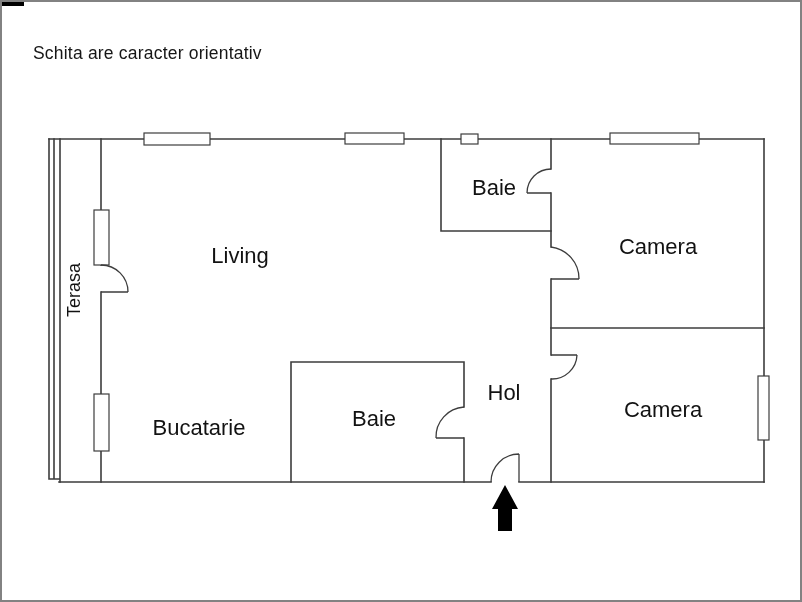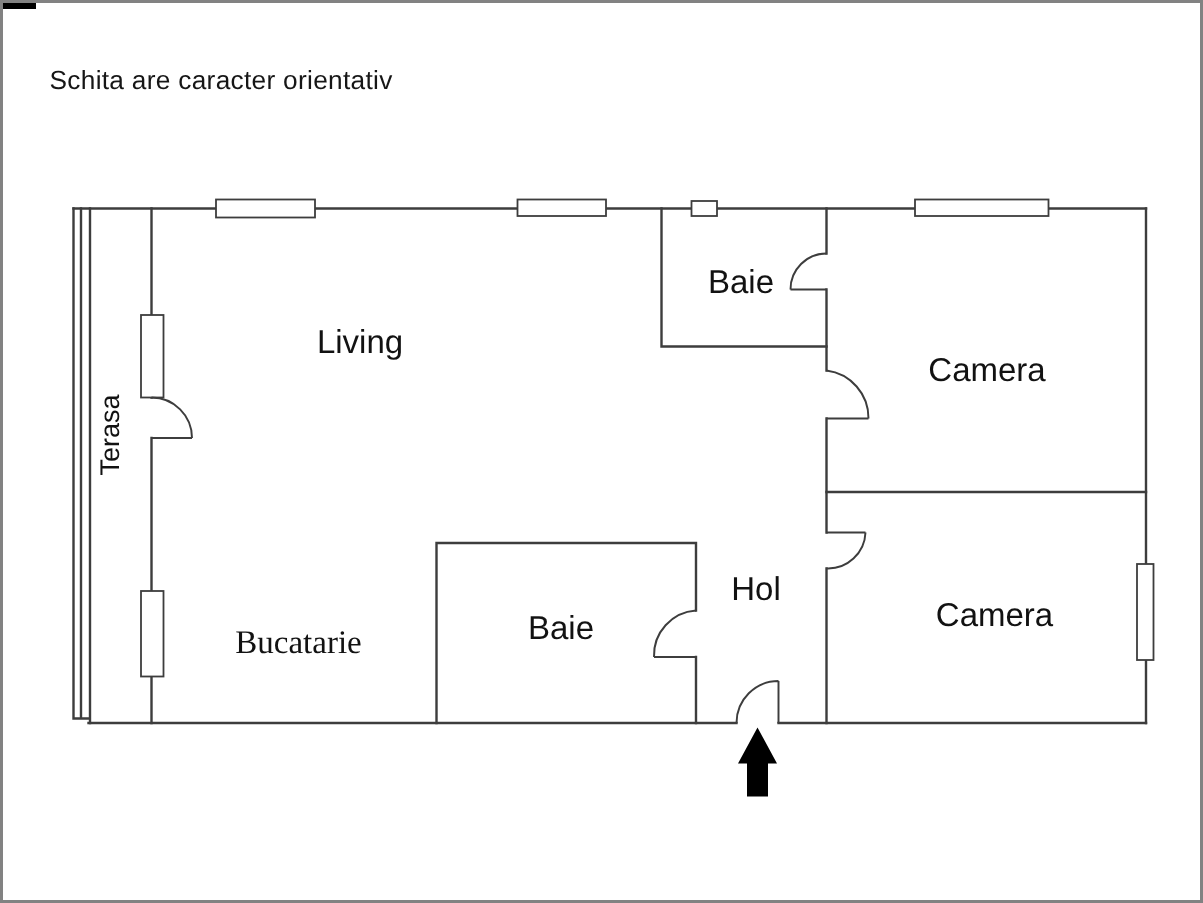--- a/index.html
+++ b/index.html
@@ -71,21 +71,21 @@
       <path d="M549 277 H577 M549 245 A32 32 0 0 1 577 277"></path>
       <path d="M549 353 H575 M575 353 A25 25 0 0 1 549 377"></path>
       <path d="M434 436 H462 M462 405 A30 30 0 0 0 434 436"></path>
       <path d="M517 452 V480 M489 480 A28 28 0 0 1 517 452"></path>
     </g>
 
     <polygon points="503,483 516,507 510,507 510,529 496,529 496,507 490,507" fill="#000000"></polygon>
   </svg>
 
   <div class="room-label vertical" style="left:72px;top:288px;">Terasa</div>
-  <div class="room-label" style="left:238px;top:226px;">Living</div>
+  <div class="room-label" style="left:238px;top:254px;">Living</div>
   <div class="room-label" style="left:492px;top:186px;">Baie</div>
   <div class="room-label" style="left:656px;top:245px;">Camera</div>
   <div class="room-label" style="left:661px;top:408px;">Camera</div>
-  <div class="room-label" style="left:197px;top:426px;font-family:Liberation Serif, serif;">Bucatarie</div>
+  <div class="room-label" style="left:197px;top:426px;">Bucatarie</div>
   <div class="room-label" style="left:372px;top:417px;">Baie</div>
   <div class="room-label" style="left:502px;top:391px;">Hol</div>
 
 </div>
 
 </body></html>

